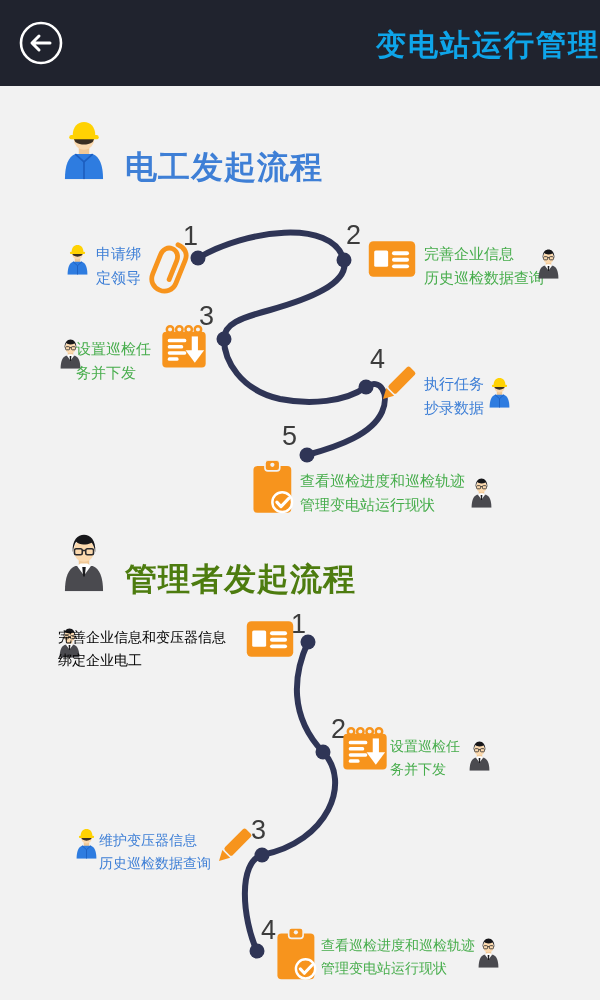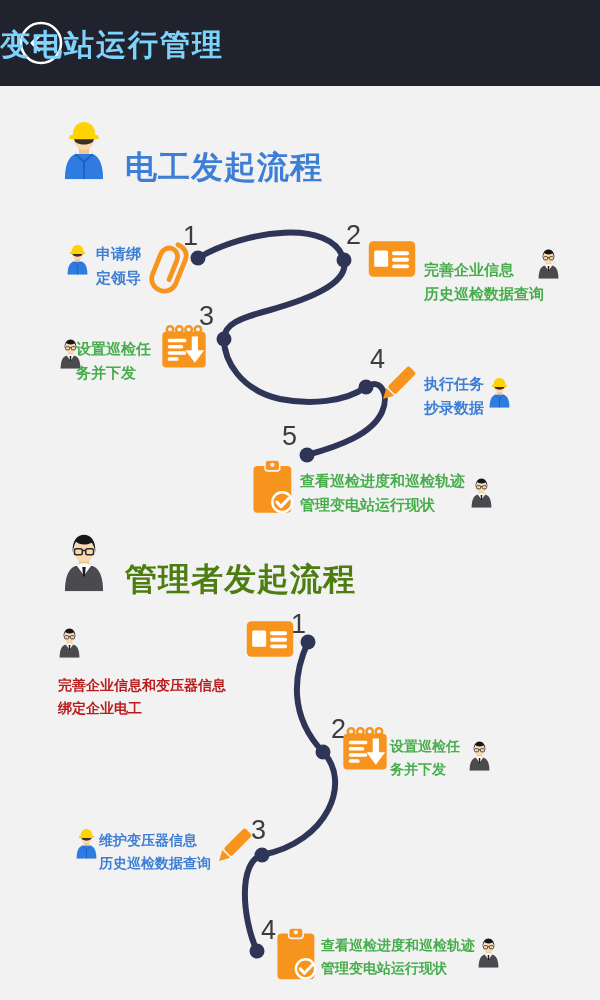--- a/index.html
+++ b/index.html
@@ -1,25 +1,25 @@
 <!DOCTYPE html>
 <html><head>
 <meta charset="utf-8">
 <style>
   *{margin:0;padding:0;box-sizing:border-box}
   html,body{width:600px;height:1000px}
   body{font-family:"Liberation Sans","DejaVu Sans",sans-serif;background:#fff}
   .screen{position:relative;width:600px;height:1000px;overflow:hidden;background:#f2f2f2}
   .app-header{position:absolute;left:0;top:0;width:600px;height:86px;background:#20232e}
   .back-btn{position:absolute;left:18px;top:20px;width:46px;height:46px;cursor:pointer}
-  .page-title{position:absolute;left:0;right:0;top:25px;text-align:left;font-size:30px;font-weight:bold;color:#7dd3fc;letter-spacing:2px}
+  .page-title{position:absolute;left:0;right:0;top:25px;text-align:right;font-size:30px;font-weight:bold;color:#0ea5e9;letter-spacing:2px}
   .curves{position:absolute;left:0;top:0;width:600px;height:1000px;pointer-events:none}
   .icon{position:absolute}
   .sec-title{position:absolute;font-size:32px;font-weight:bold;letter-spacing:1px;white-space:nowrap}
-  .step-text{position:absolute;font-weight:bold;white-space:nowrap}
+  .step-text{position:absolute;font-weight:normal;white-space:nowrap}
   .f1{font-size:15px;line-height:24px}
   .f2{font-size:14px;line-height:23px}
   .right{text-align:left}
   .step-num{position:absolute;font-size:27px;color:#3c3c3c;font-weight:400}
 </style>
 </head>
 <body>
 
 <svg width="0" height="0" style="position:absolute" aria-hidden="true">
 <defs>
@@ -133,21 +133,21 @@
     <div>定领导</div>
   </div>
   <svg class="icon" style="left: 145px; top: 238px; width: 48px; height: 58px; color: rgb(247, 148, 29);" viewBox="0 0 50 60">
       <use href="#sym-paperclip" xlink:href="#sym-paperclip"></use>
     </svg>
 
   <div class="step-num" style="left:346px;top:220px">2</div>
   <svg class="icon" style="left: 368px; top: 240px; width: 48px; height: 38px; color: rgb(247, 148, 29);" viewBox="0 0 62 48">
       <use href="#sym-idcard" xlink:href="#sym-idcard"></use>
     </svg>
-  <div class="step-text f1" style="left: 424px; top: 242px; color: rgb(71, 173, 76); margin-top: 16px;">
+  <div class="step-text f1" style="left: 424px; top: 242px; color: rgb(71, 173, 76);">
     <div>完善企业信息</div>
     <div>历史巡检数据查询</div>
   </div>
   <svg class="icon" style="left:535px;top:246px;width:27px;height:33px" viewBox="0 0 60 72">
       <use href="#sym-manager" xlink:href="#sym-manager"></use>
     </svg>
 
   <div class="step-num" style="left:199px;top:301px">3</div>
   <svg class="icon" style="left:57px;top:336px;width:27px;height:33px" viewBox="0 0 60 72">
       <use href="#sym-manager" xlink:href="#sym-manager"></use>
@@ -186,21 +186,21 @@
 
   <svg class="icon" style="left:58px;top:528px;width:52px;height:64px" viewBox="0 0 60 72">
       <use href="#sym-manager" xlink:href="#sym-manager"></use>
     </svg>
   <div class="sec-title" style="left: 125px; top: 558px; color: #4d7c0f;">管理者发起流程</div>
 
   <div class="step-num" style="left:291px;top:609px">1</div>
   <svg class="icon" style="left:56px;top:625px;width:27px;height:33px" viewBox="0 0 60 72">
       <use href="#sym-manager" xlink:href="#sym-manager"></use>
     </svg>
-  <div class="step-text f2 right" style="left: 58px; top: 626px; width: 184px; color: #b91c1c; margin-top: 48px;">
+  <div class="step-text f2 right" style="left: 58px; top: 626px; width: 184px; color: #000000;">
     <div>完善企业信息和变压器信息</div>
     <div>绑定企业电工</div>
   </div>
   <svg class="icon" style="left: 246px; top: 620px; width: 48px; height: 38px; color: rgb(247, 148, 29);" viewBox="0 0 62 48">
       <use href="#sym-idcard" xlink:href="#sym-idcard"></use>
     </svg>
 
   <div class="step-num" style="left:331px;top:714px">2</div>
   <svg class="icon" style="left: 341px; top: 725px; width: 48px; height: 47px; color: rgb(247, 148, 29);" viewBox="0 0 62 58">
       <use href="#sym-calendar" xlink:href="#sym-calendar"></use>

